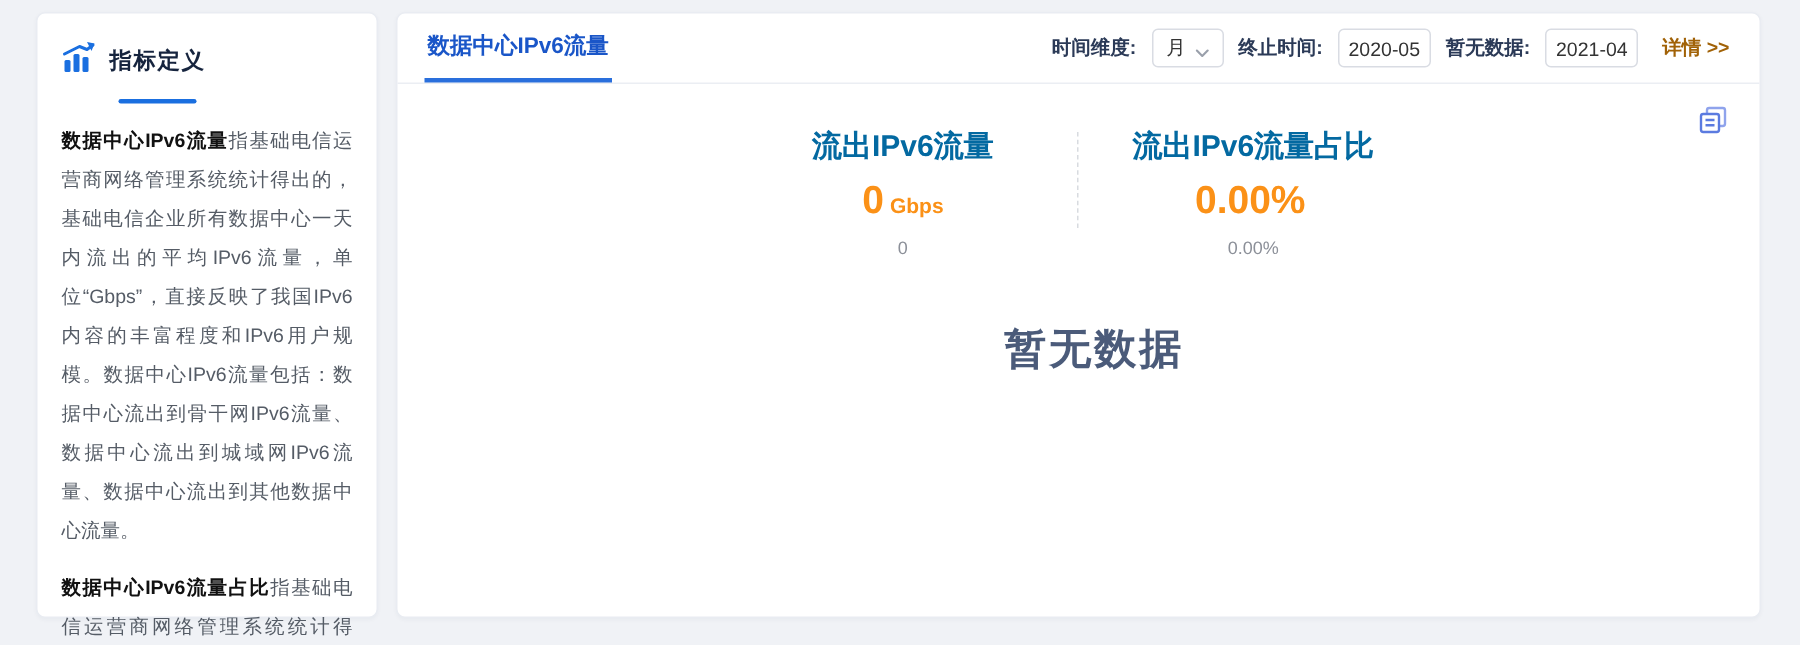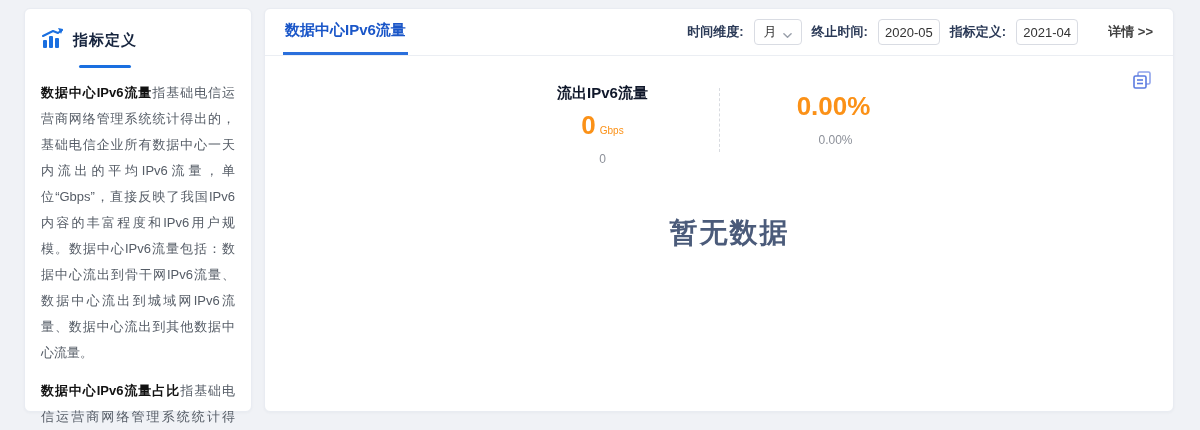--- a/index.html
+++ b/index.html
@@ -40,28 +40,28 @@
     min-width:48px; height:26px; border:1px solid #d9dce3; border-radius:4px;
     display:flex; align-items:center; justify-content:center; gap:6px;
     color:#333; background:#fff; cursor:pointer; padding:0 8px;
   }
   .chevron { width:9px; height:9px; display:inline-block; }
   .filter-input {
     width:62px; height:26px; border:1px solid #d9dce3; border-radius:4px;
     text-align:center; font-size:13px; color:#333;
     font-family:"Liberation Sans","DejaVu Sans",sans-serif; outline:none; background:#fff;
   }
-  .details-link { color:#404040; font-weight:bold; text-decoration:none; margin-left:20px; white-space:nowrap; }
+  .details-link { color:#a16207; font-weight:bold; text-decoration:none; margin-left:6px; white-space:nowrap; }
   
   .toolbox-btn { position:absolute; right:20px; top:60px; width:22px; height:22px; cursor:pointer; }
   .stats { display:flex; justify-content:center; align-items:flex-start; margin-top:28px; }
   .stat { min-width:160px; text-align:center; }
-  .stat-label { font-size:15px; font-weight:bold; color:#0f172a; }
+  .stat-label { font-size:20px; font-weight:bold; color:#0369a1; }
   .stat-value { margin-top:8px; color:#fb9117; font-weight:bold; font-size:26px; line-height:28px; }
-  .stat-unit { font-size:10px; font-weight:normal; color:#fb9117; margin-left:4px;margin-top:40px; }
+  .stat-unit { font-size:14px; font-weight:bold; color:#fb9117; margin-left:4px;margin-top:40px; }
   .stat-sub { margin-top:7px; font-size:12px; color:#8c9099; }
   .stat-divider { border-left:1px dashed #d8dbe0; height:64px; margin:4px 36px 0 36px; }
   .empty-text {
     position:absolute; left:0; right:0; top:205px; text-align:center;
     font-size:28px; font-weight:bold; color:#4b5b7a; letter-spacing:2px;margin-left:21px;
   }
 </style>
 </head>
 <body>
 
@@ -97,21 +97,21 @@
         <span class="chevron">
           <svg width="9" height="9" viewBox="0 0 10 10">
               <path d="M1 3 L5 7 L9 3" fill="none" stroke="#9aa0ab" stroke-width="1.6" stroke-linecap="round" stroke-linejoin="round"></path>
             </svg>
         </span>
       </div>
 
       <span class="filter-label">终止时间:</span>
       <input class="filter-input" value="2020-05" style="">
 
-      <span class="filter-label">指标定义:</span>
+      <span class="filter-label">暂无数据:</span>
       <input class="filter-input" value="2021-04" style="">
 
       <a href="#" class="details-link">详情 &gt;&gt;</a>
     </div>
   </div>
 
   <div class="toolbox-btn">
     <svg width="22" height="22" viewBox="0 0 22 22">
       <rect x="7" y="3" width="12" height="12" rx="1.5" fill="none" stroke="#8fa3ec" stroke-width="1.6"></rect>
       <rect x="3" y="7" width="12" height="12" rx="1.5" fill="#fff" stroke="#5b7be0" stroke-width="1.6"></rect>
@@ -123,19 +123,20 @@
   <div class="stats">
     <div class="stat">
       <div class="stat-label">流出IPv6流量</div>
       <div class="stat-value"><span>0</span><span class="stat-unit">Gbps</span></div>
       <div class="stat-sub">0</div>
     </div>
 
     <div class="stat-divider"></div>
 
     <div class="stat">
+      <div class="stat-label">流出IPv6流量占比</div>
       <div class="stat-value"><span>0.00%</span><span class="stat-unit"></span></div>
       <div class="stat-sub">0.00%</div>
     </div>
   </div>
 
   <div class="empty-text">暂无数据</div>
 </div>
 
 </body></html>

